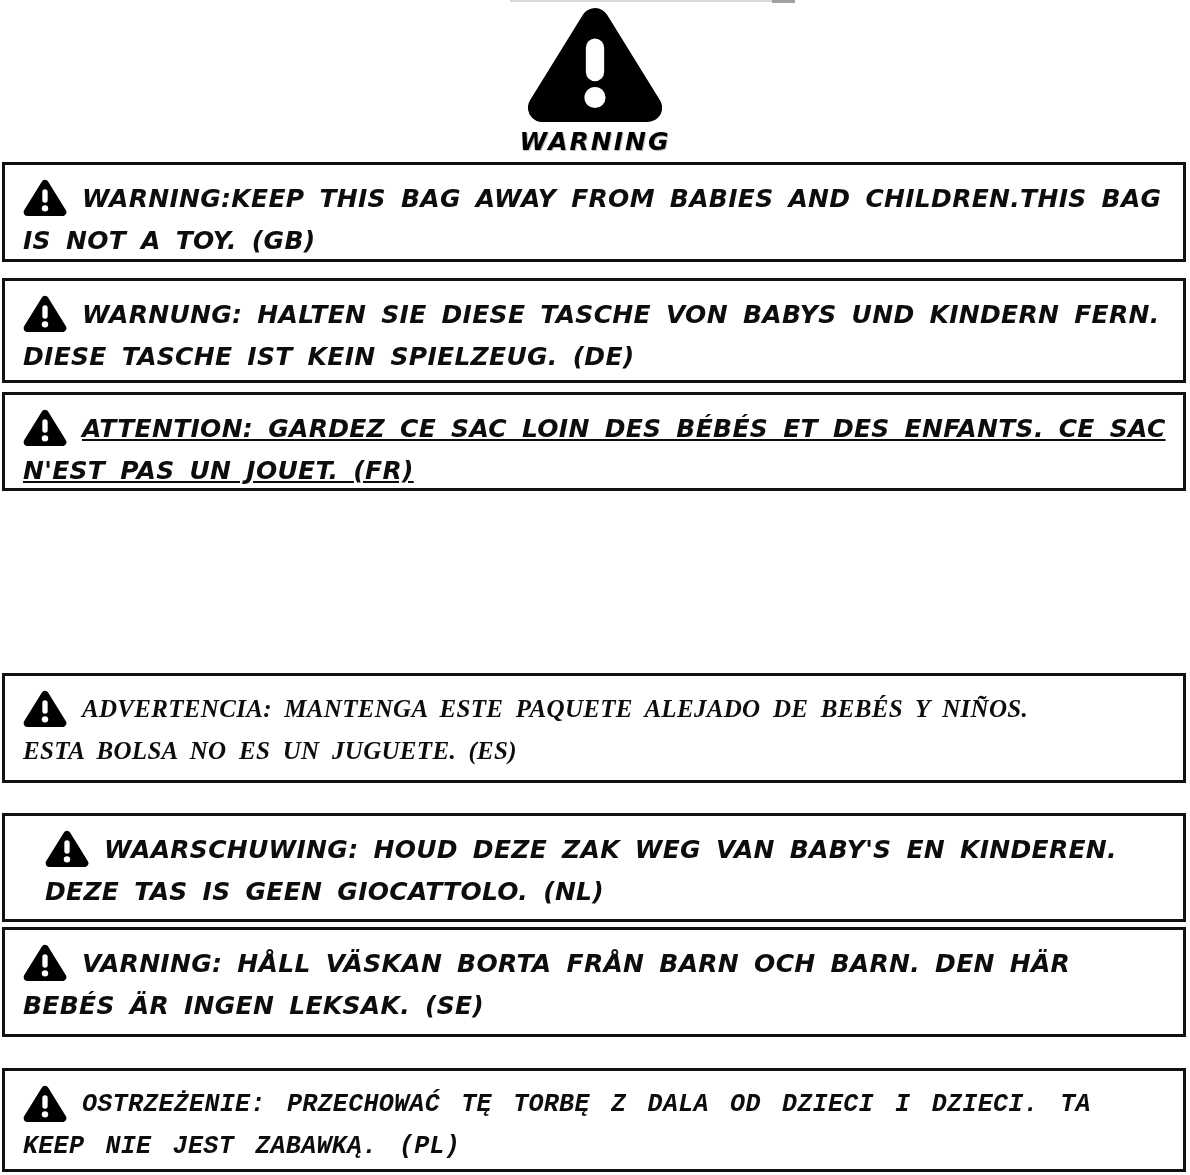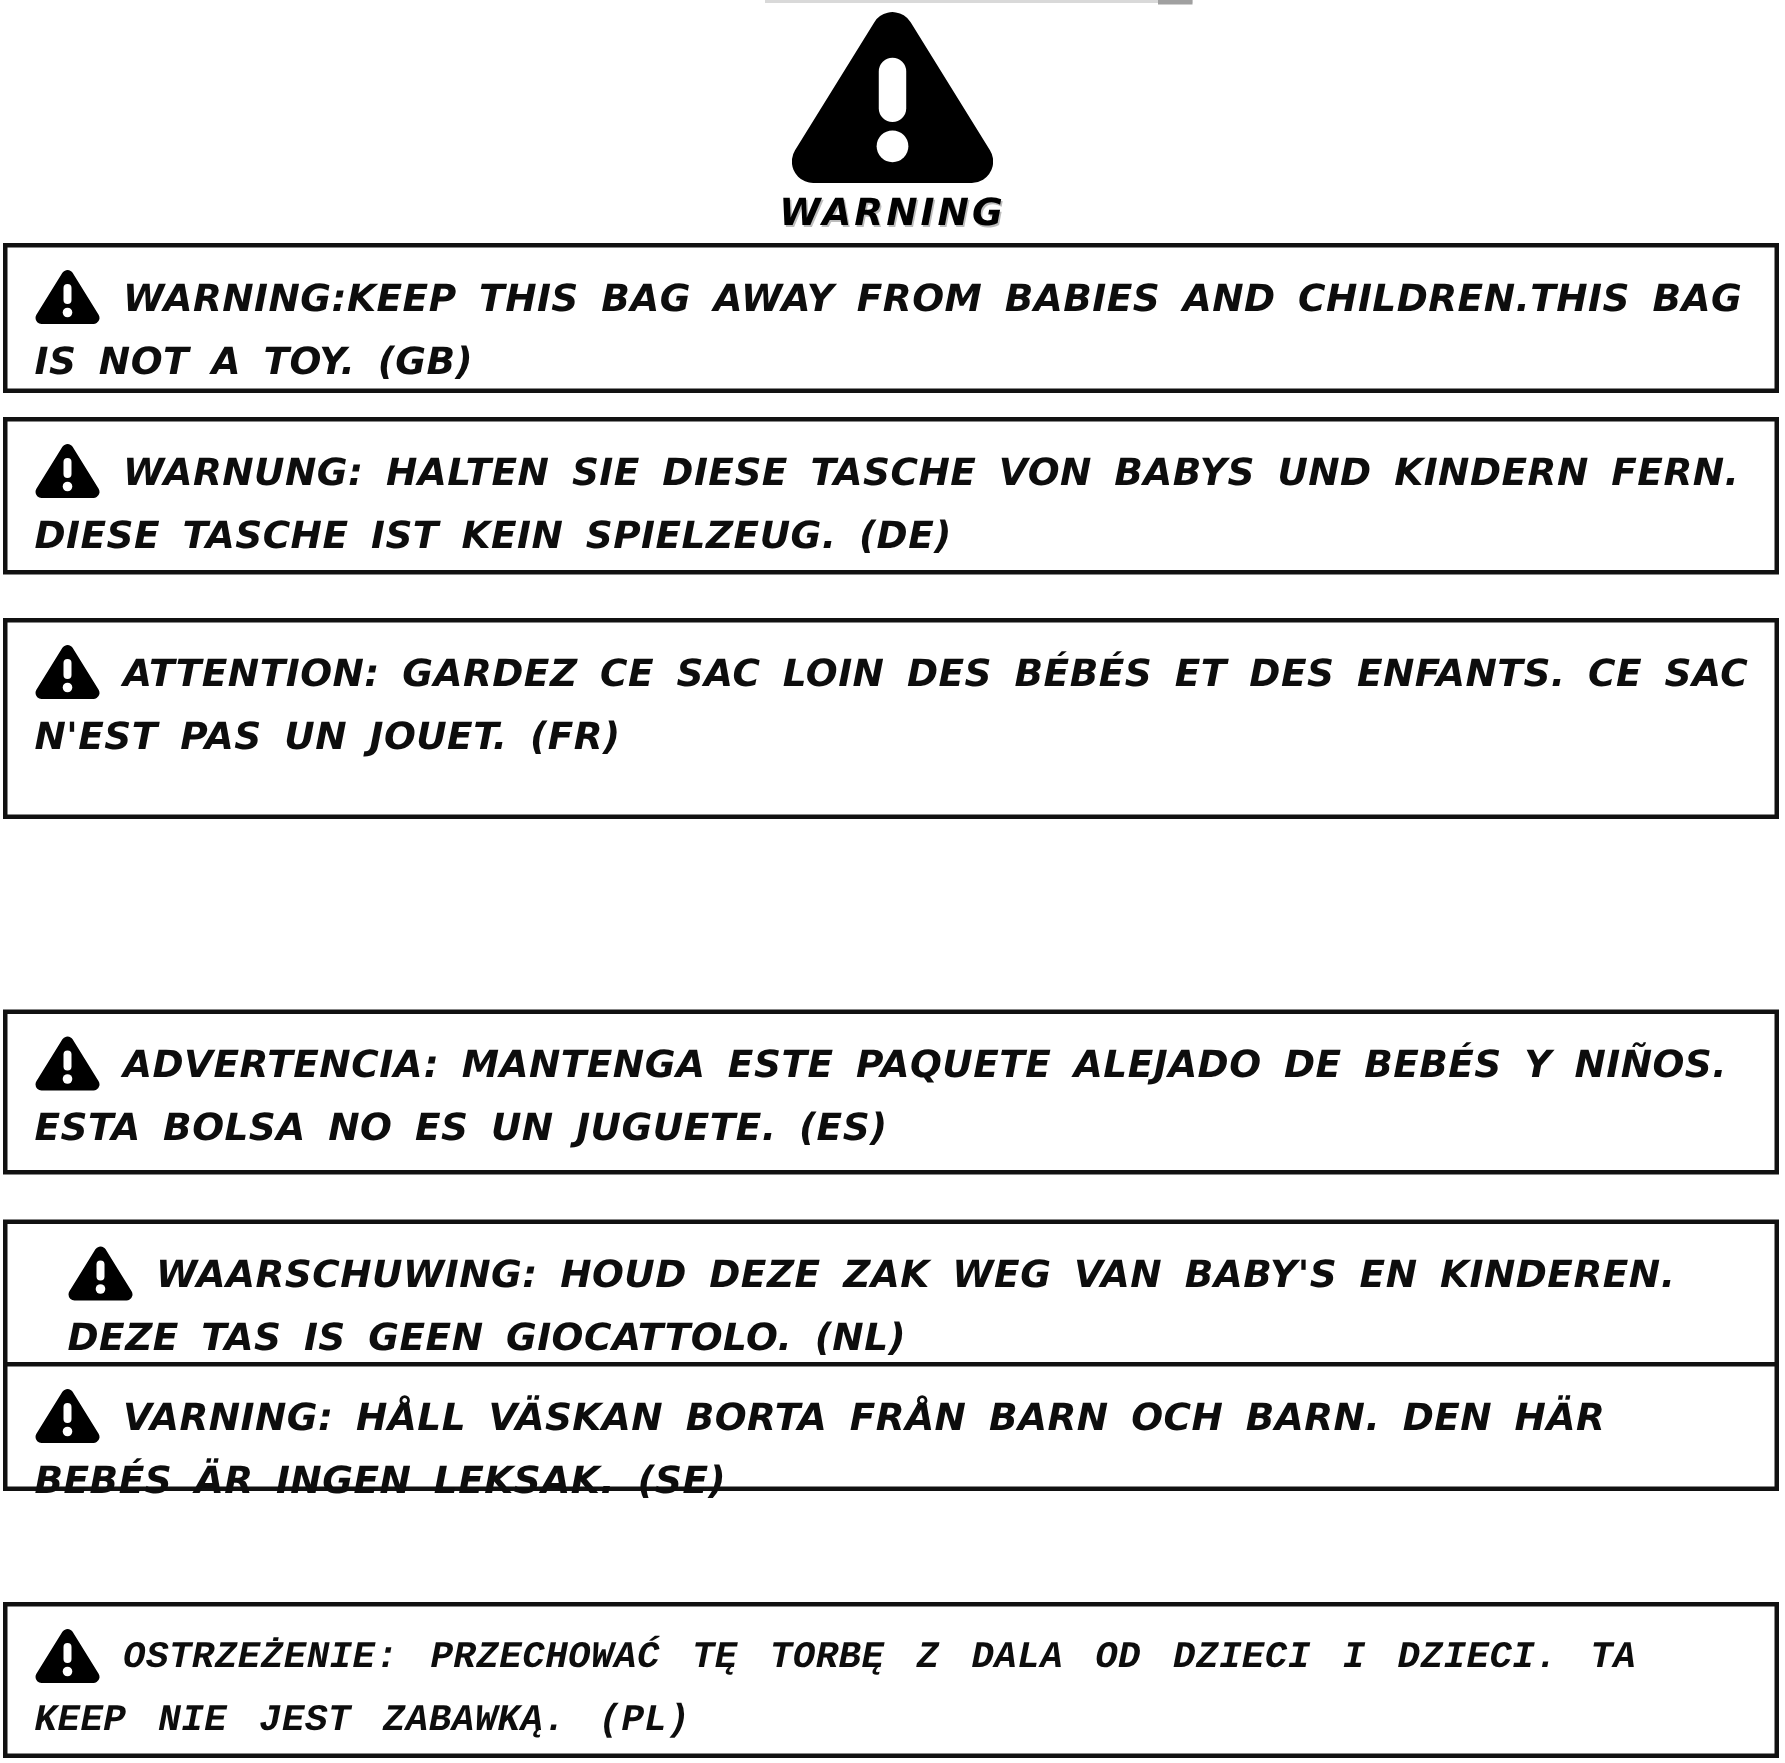--- a/index.html
+++ b/index.html
@@ -83,25 +83,25 @@
     white-space: nowrap;
     color: #0d0d0d;
   }
   .warn-line2 {
     margin-top: 6px;
     height: 36px;
   }
   
   .box-0 { top: 162px;  height: 100px; }
   .box-1 { top: 278px;  height: 105px; }
-  .box-2 { top: 412px;  height: 134px; }
+  .box-2 { top: 392px;  height: 99px; text-decoration: underline; }
   .box-3 { top: 540px;  height: 105px; }
-  .box-4 { top: 673px;  height: 110px; }
+  .box-4 { top: 673px;  height: 110px; font-family: Liberation Serif, serif; }
   .box-5 { top: 813px;  height: 109px; padding-left: 40px; }
-  .box-6 { top: 908px;  height: 86px; }
+  .box-6 { top: 927px;  height: 110px; }
   .box-7 { top: 1068px; height: 104px; font-family: Liberation Mono, monospace; }
 </style>
 </head>
 <body>
 
 <div class="page">
 
   <div class="top-remnant"></div>
   <div class="top-remnant-dark"></div>
 

